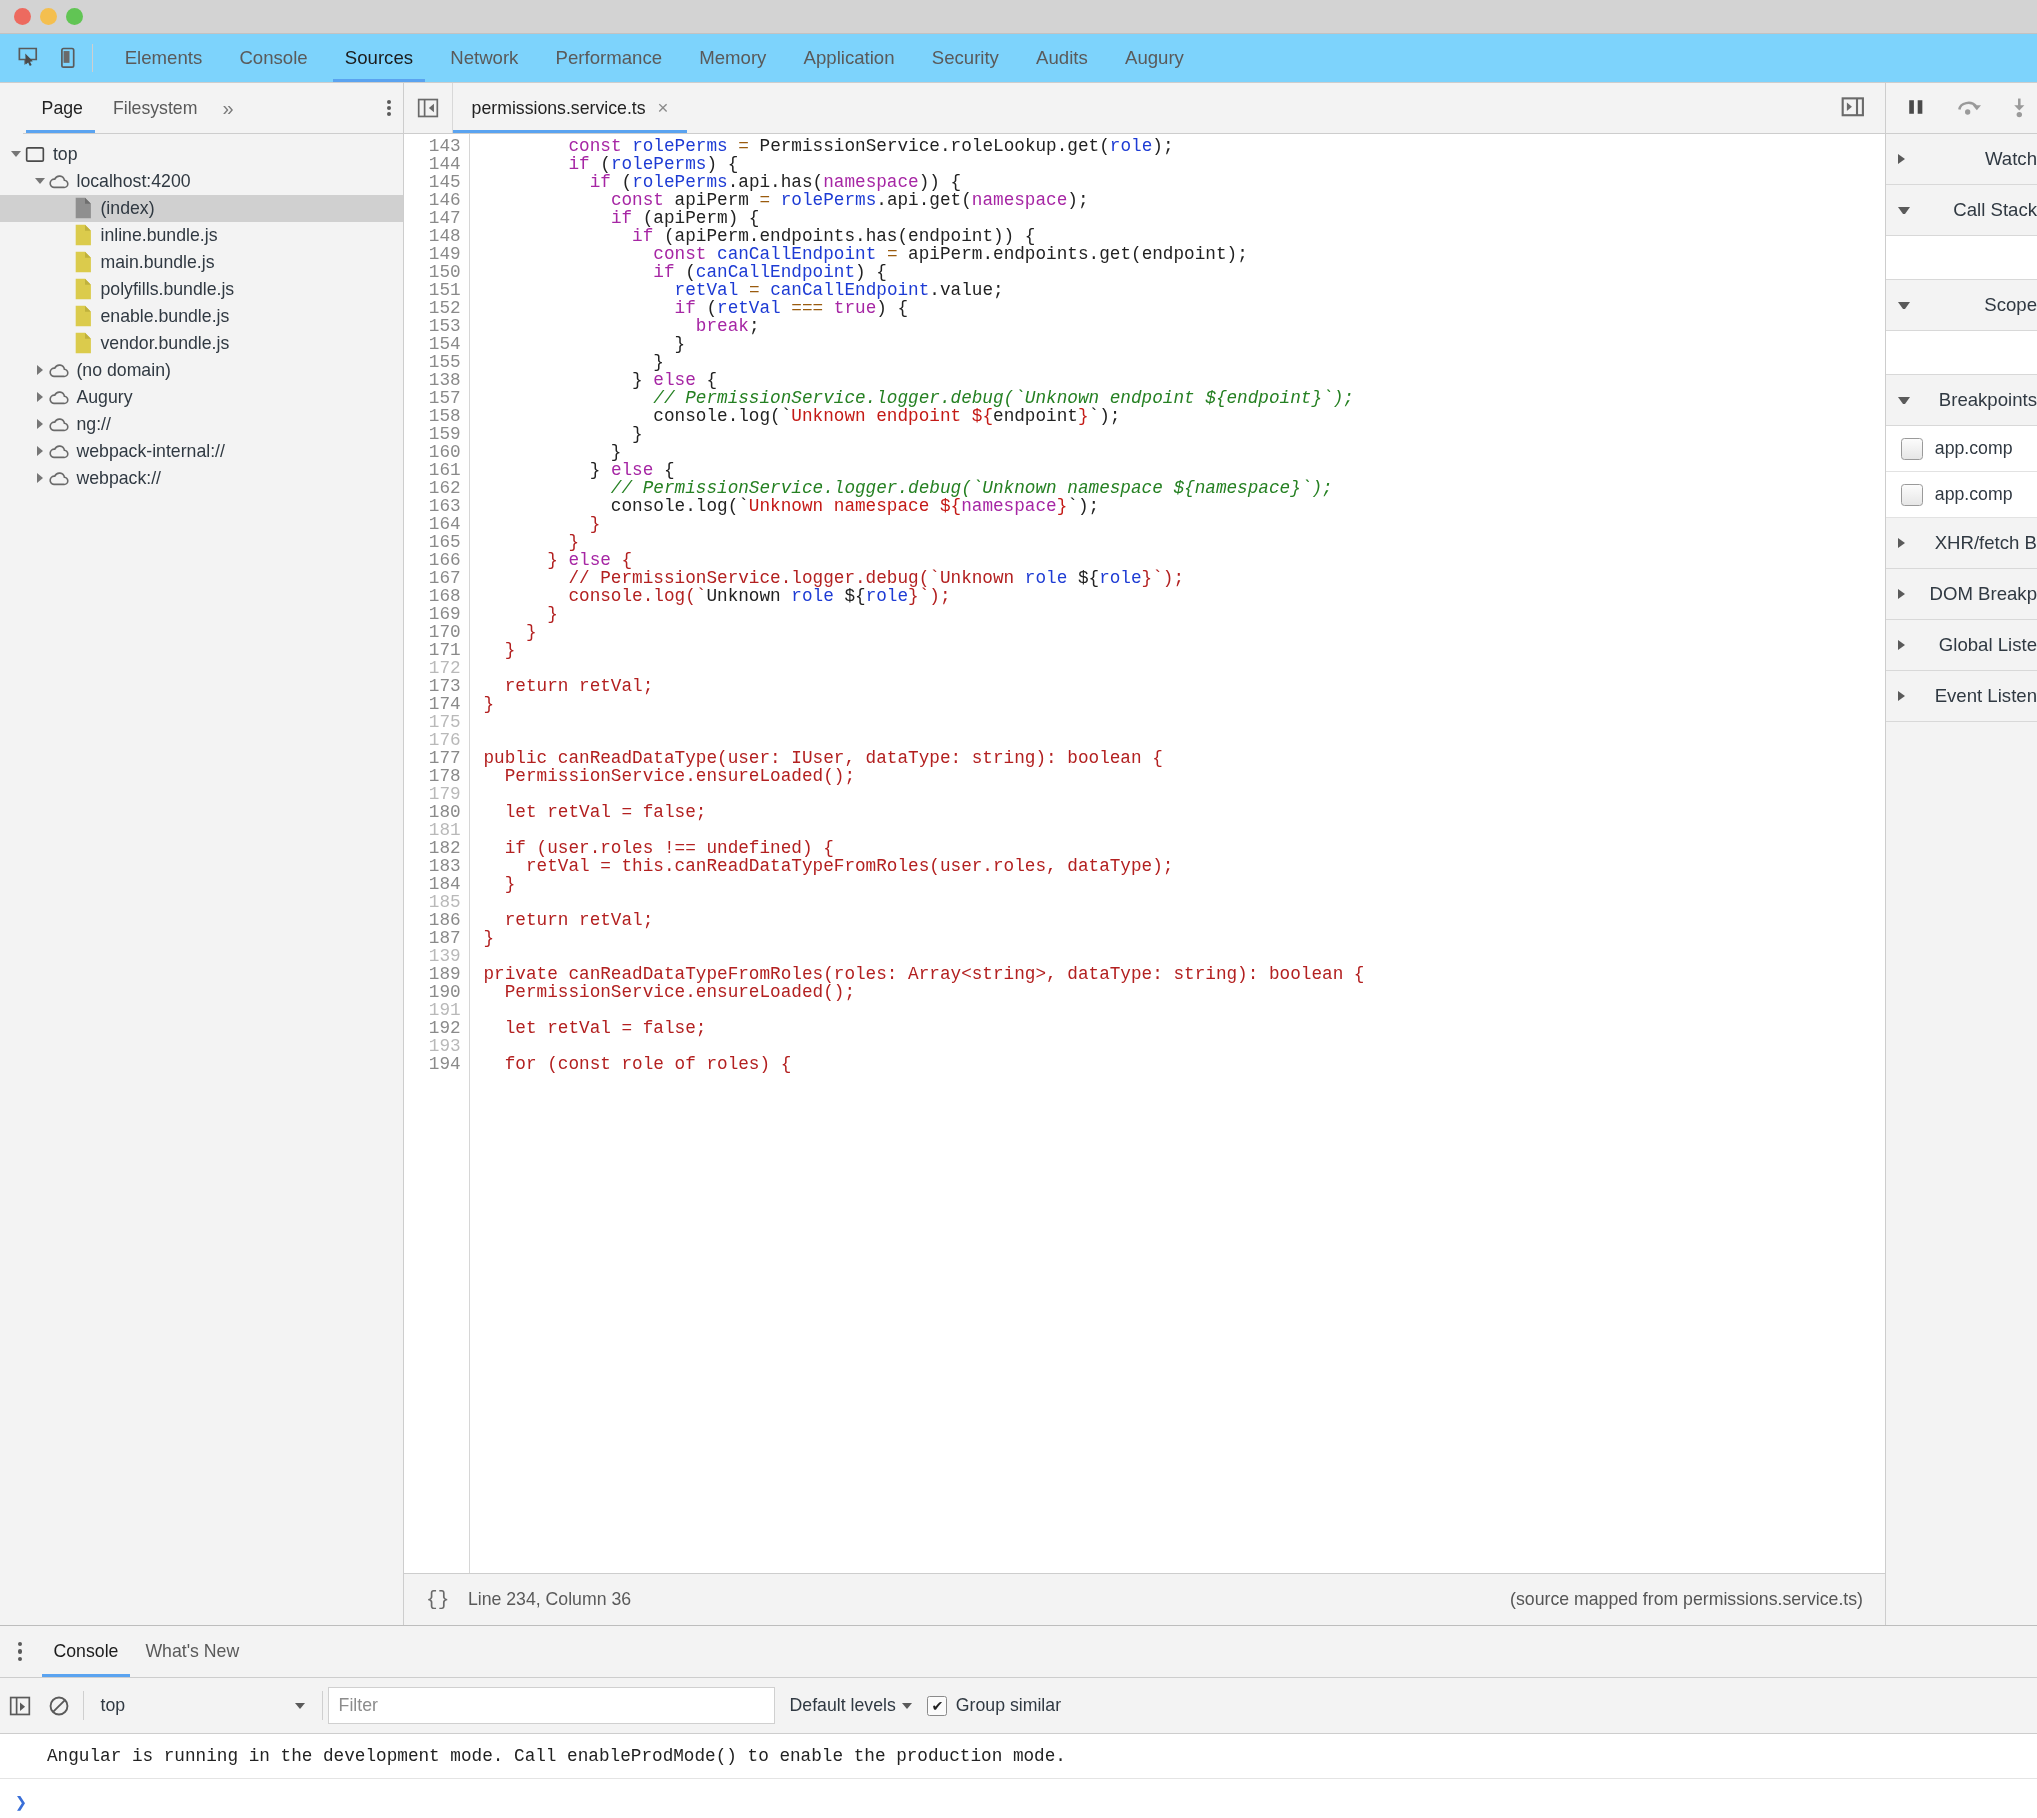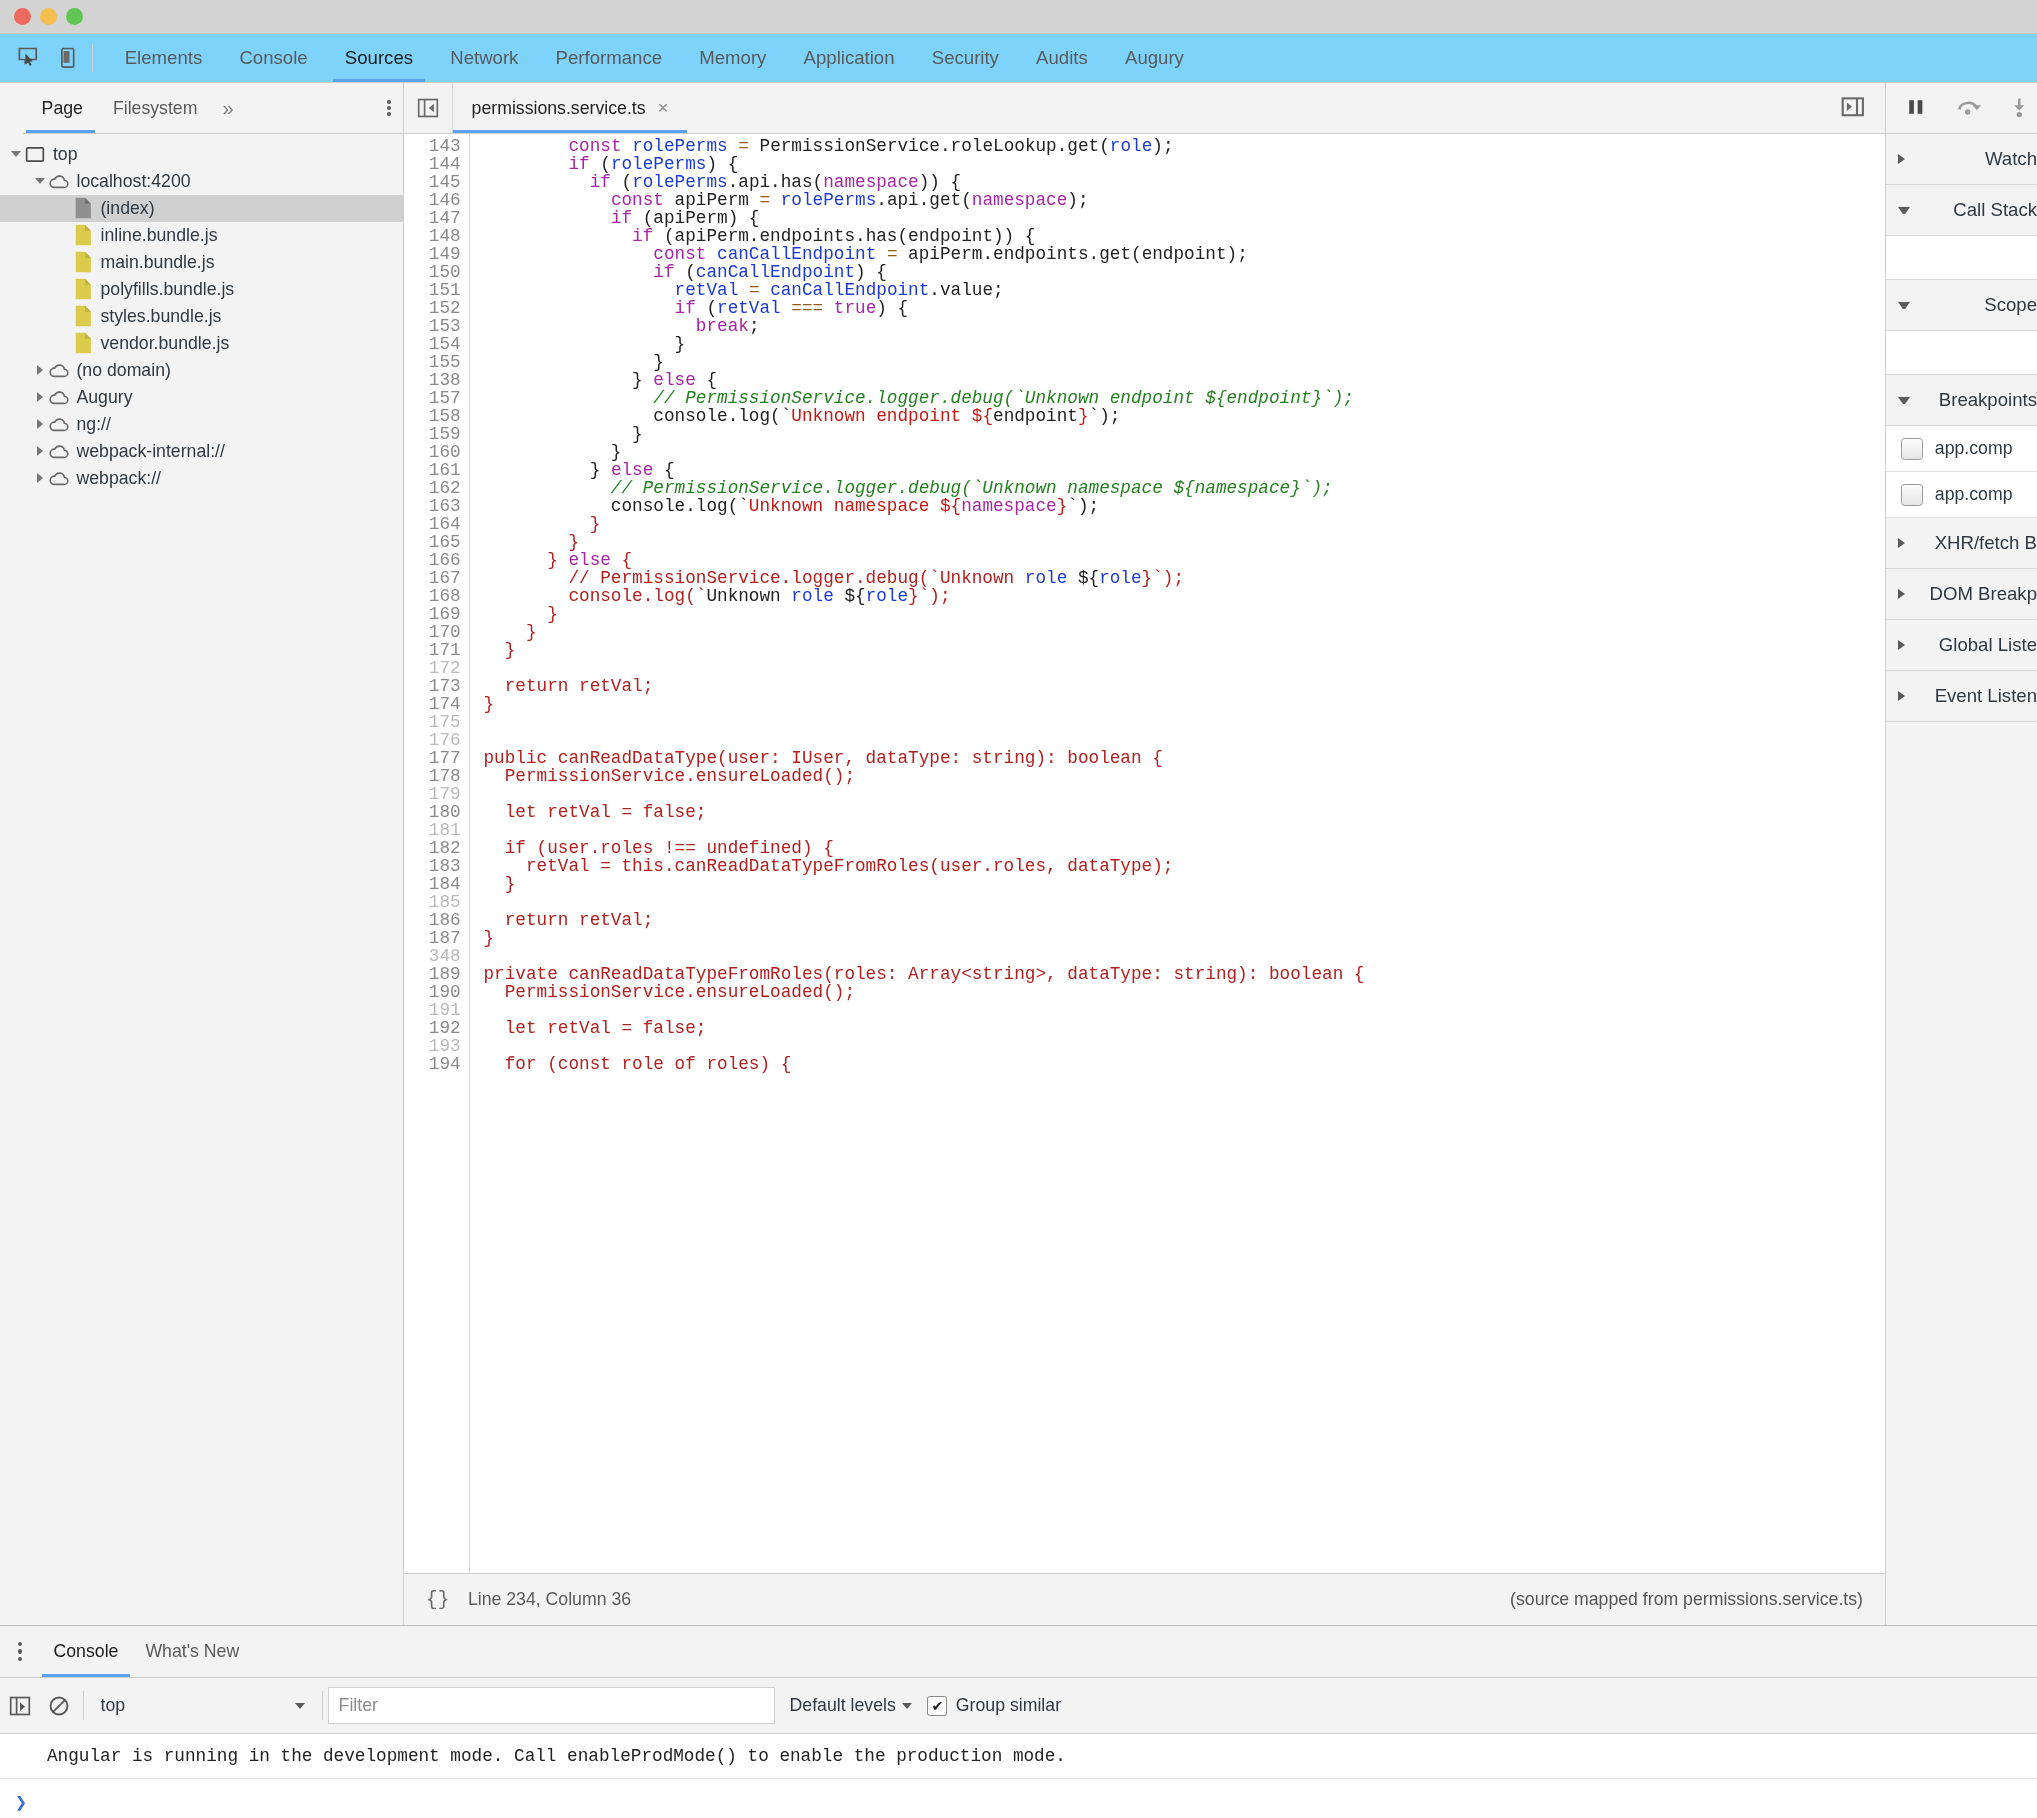--- a/index.html
+++ b/index.html
@@ -260,21 +260,21 @@
           <span class="tlabel">polyfills.bundle.js</span>
         </div>
         <div class="tree-row" style="padding-left: 56px;">
           <span class="twisty"></span>
           <span class="tico">
             <svg width="18.6" height="22" viewBox="0 0 22 26">
               <path d="M2 1h11l7 7v17H2z" fill="#dbcb4c"></path>
               <path d="M13 1l7 7h-7z" fill="#c0b23c"></path>
             </svg>
           </span>
-          <span class="tlabel">styles.bundle.js</span>
+          <span class="tlabel">enable.bundle.js</span>
         </div>
         <div class="tree-row" style="padding-left: 56px;">
           <span class="twisty"></span>
           <span class="tico">
             <svg width="18.6" height="22" viewBox="0 0 22 26">
               <path d="M2 1h11l7 7v17H2z" fill="#dbcb4c"></path>
               <path d="M13 1l7 7h-7z" fill="#c0b23c"></path>
             </svg>
           </span>
           <span class="tlabel">vendor.bundle.js</span>
@@ -401,21 +401,21 @@
           <div>178</div>
           <div class="blank">179</div>
           <div>180</div>
           <div class="blank">181</div>
           <div>182</div>
           <div>183</div>
           <div>184</div>
           <div class="blank">185</div>
           <div>186</div>
           <div>187</div>
-          <div class="blank">348</div>
+          <div class="blank">139</div>
           <div>189</div>
           <div>190</div>
           <div class="blank">191</div>
           <div>192</div>
           <div class="blank">193</div>
           <div>194</div>
         </div>
       <div class="code" id="code"><div><span class="plain">        </span><span class="kw">const</span><span class="plain"> </span><span class="var">rolePerms</span><span class="plain"> </span><span class="op">=</span><span class="plain"> PermissionService.roleLookup.get(</span><span class="var">role</span><span class="plain">);</span></div><div><span class="plain">        </span><span class="kw">if</span><span class="plain"> (</span><span class="var">rolePerms</span><span class="plain">) {</span></div><div><span class="plain">          </span><span class="kw">if</span><span class="plain"> (</span><span class="var">rolePerms</span><span class="plain">.api.has(</span><span class="tpl">namespace</span><span class="plain">)) {</span></div><div><span class="plain">            </span><span class="kw">const</span><span class="plain"> apiPerm </span><span class="op">=</span><span class="plain"> </span><span class="var">rolePerms</span><span class="plain">.api.get(</span><span class="tpl">namespace</span><span class="plain">);</span></div><div><span class="plain">            </span><span class="kw">if</span><span class="plain"> (apiPerm) {</span></div><div><span class="plain">              </span><span class="kw">if</span><span class="plain"> (apiPerm.endpoints.has(endpoint)) {</span></div><div><span class="plain">                </span><span class="kw">const</span><span class="plain"> </span><span class="var">canCallEndpoint</span><span class="plain"> </span><span class="op">=</span><span class="plain"> apiPerm.endpoints.get(endpoint);</span></div><div><span class="plain">                </span><span class="kw">if</span><span class="plain"> (</span><span class="var">canCallEndpoint</span><span class="plain">) {</span></div><div><span class="plain">                  </span><span class="var">retVal</span><span class="plain"> </span><span class="op">=</span><span class="plain"> </span><span class="var">canCallEndpoint</span><span class="plain">.value;</span></div><div><span class="plain">                  </span><span class="kw">if</span><span class="plain"> (</span><span class="var">retVal</span><span class="plain"> </span><span class="op">===</span><span class="plain"> </span><span class="kw">true</span><span class="plain">) {</span></div><div><span class="plain">                    </span><span class="kw">break</span><span class="plain">;</span></div><div><span class="plain">                  }</span></div><div><span class="plain">                }</span></div><div><span class="plain">              } </span><span class="kw">else</span><span class="plain"> {</span></div><div><span class="com">                // PermissionService.logger.debug(`Unknown endpoint ${endpoint}`);</span></div><div><span class="plain">                console.log(`</span><span class="str">Unknown endpoint </span><span class="str">${</span><span class="plain">endpoint</span><span class="str">}</span><span class="plain">`);</span></div><div><span class="plain">              }</span></div><div><span class="plain">            }</span></div><div><span class="plain">          } </span><span class="kw">else</span><span class="plain"> {</span></div><div><span class="com">            // PermissionService.logger.debug(`Unknown namespace ${namespace}`);</span></div><div><span class="plain">            console.log(`</span><span class="str">Unknown namespace </span><span class="str">${</span><span class="tpl">namespace</span><span class="str">}</span><span class="plain">`);</span></div><div><span class="plain">          </span><span class="red">}</span></div><div><span class="plain">        </span><span class="red">}</span></div><div><span class="plain">      </span><span class="red">} </span><span class="kw">else</span><span class="red"> {</span></div><div><span class="red">        // PermissionService.logger.debug(`Unknown </span><span class="var">role</span><span class="plain"> ${</span><span class="var">role</span><span class="red">}`);</span></div><div><span class="red">        console.log(`</span><span class="plain">Unknown </span><span class="var">role</span><span class="plain"> ${</span><span class="var">role</span><span class="red">}`);</span></div><div><span class="red">      }</span></div><div><span class="red">    }</span></div><div><span class="red">  }</span></div><div>&nbsp;</div><div><span class="red">  return retVal;</span></div><div><span class="red">}</span></div><div>&nbsp;</div><div>&nbsp;</div><div><span class="red">public canReadDataType(user: IUser, dataType: string): boolean {</span></div><div><span class="red">  PermissionService.ensureLoaded();</span></div><div>&nbsp;</div><div><span class="red">  let retVal = false;</span></div><div>&nbsp;</div><div><span class="red">  if (user.roles !== undefined) {</span></div><div><span class="red">    retVal = this.canReadDataTypeFromRoles(user.roles, dataType);</span></div><div><span class="red">  }</span></div><div>&nbsp;</div><div><span class="red">  return retVal;</span></div><div><span class="red">}</span></div><div>&nbsp;</div><div><span class="red">private canReadDataTypeFromRoles(roles: Array&lt;string&gt;, dataType: string): boolean {</span></div><div><span class="red">  PermissionService.ensureLoaded();</span></div><div>&nbsp;</div><div><span class="red">  let retVal = false;</span></div><div>&nbsp;</div><div><span class="red">  for (const role of roles) {</span></div></div>
     </div>
 

